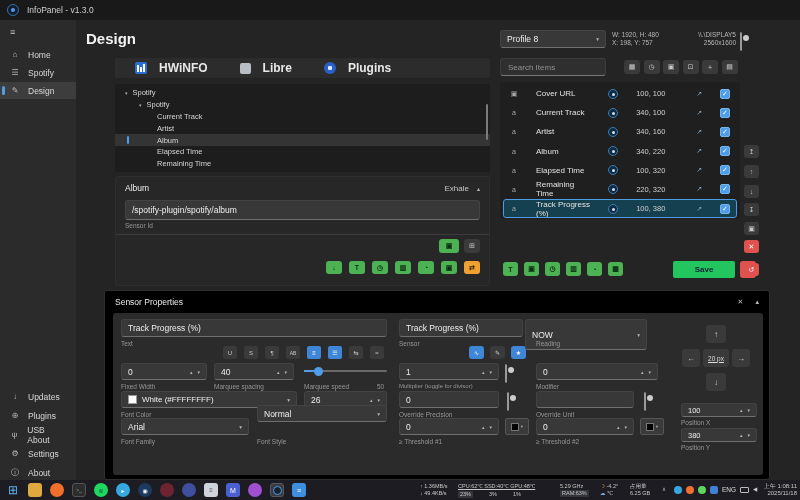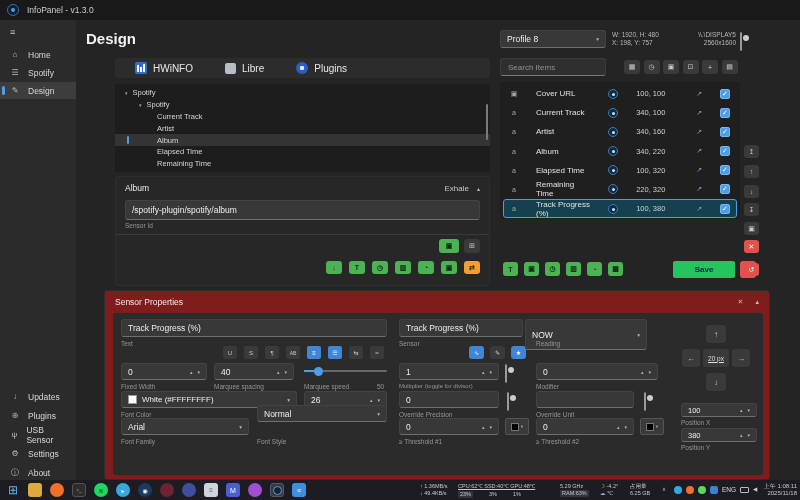--- a/index.html
+++ b/index.html
@@ -15,21 +15,21 @@
   
   .sidebar{left:0;top:20px;width:76px;height:460px;background:#2b2b2b}
   .navrow{position:absolute;left:0;width:76px;height:17px;display:flex;align-items:center;gap:8px;padding:0 10px;font-size:8.5px;color:#d8d8d8}
   .navrow .nico{font-size:8px;color:#bbb;width:10px;text-align:center}
   .navrow.active{background:#3d3d3d}
   .navrow.active::before{content:"";position:absolute;left:2px;top:4px;width:2.5px;height:9px;border-radius:2px;background:#4e9de6}
   
   .main{left:76px;top:20px;width:724px;height:460px;background:#242424}
   .heading{font-size:15px;font-weight:bold;color:#f2f2f2}
   .tabstrip{background:#2c2c2c;border-radius:2px;display:flex;align-items:center;gap:4px;padding:0 6px}
-  .tab{display:flex;align-items:center;gap:6px;padding:0 14px;height:100%;font-size:10px;font-weight:normal;color:#e8e8e8}
+  .tab{display:flex;align-items:center;gap:12px;padding:0 14px;height:100%;font-size:12px;font-weight:bold;color:#e8e8e8}
   .tabico-hw{width:12px;height:12px;border-radius:2px;background:#2b6fd4;display:flex;align-items:flex-end;justify-content:center;gap:1px;padding:2px}
   .tabico-hw i{display:block;width:2px;background:#fff}
   .tabico-libre{width:11px;height:11px;border-radius:2px;background:#b9bdc4}
   .tabico-plug{width:12px;height:12px;border-radius:50%;background:#2860c8;position:relative}
   .tabico-plug::after{content:"";position:absolute;left:4px;top:4px;width:4px;height:4px;background:#dce8ff;border-radius:1px}
   .tree{background:#1d1d1d;border-radius:2px;overflow:hidden;padding-top:3px}
   .trow{height:11.8px;display:flex;align-items:center;font-size:7.5px;color:#d5d5d5;position:relative}
   .trow .tchev{font-size:5px;color:#aaa;margin-right:5px}
   .trow.sel{background:#343434}
   .trow.sel .selbar{position:absolute;left:12px;top:1.5px;width:2px;height:8.5px;background:#4e9de6;border-radius:1px}
@@ -58,21 +58,21 @@
   .moveicon{width:10px;height:10px;border-radius:50%;background:#102c44;border:1px solid #3d7db5;position:relative}
   .moveicon::after{content:"";position:absolute;left:3px;top:3px;width:3px;height:3px;border-radius:50%;background:#cfe3f5}
   .coords{width:42px;font-size:7.5px;color:#cfcfcf}
   .linkico{font-size:7px;color:#87a5bf}
   .cb{width:10px;height:10px;border-radius:2px;background:#4e9de6;border:1px solid #77b5ef;color:#fff;font-size:7px;display:flex;align-items:center;justify-content:center}
   .irow.sel{background:#14404f;outline:1px solid #4e9de6}
   .savebtn{background:#22c55e;border-radius:2px;color:#0d2238;font-size:8px;font-weight:bold;display:flex;align-items:center;justify-content:center}
   .tgl{width:22px;height:12px;border:1px solid #9a9a9a;border-radius:6px;background:#2b2b2b;position:relative}
   .tgl::after{content:"";position:absolute;left:2px;top:2px;width:6px;height:6px;border-radius:50%;background:#cccccc}
   
-  .props{background:#7f1d1d;border-radius:3px;border:1px solid #2e2e2e}
+  .props{background:#000000;border-radius:3px;border:1px solid #2e2e2e}
   .phead{display:flex;align-items:center;padding:6px 10px;font-size:8.5px;color:#ececec}
   .phead .hico{margin-left:12px;font-size:7px;color:#bbb}
   .pbody{position:absolute;background:#2b2b2b;border-radius:3px}
   .fbtn{position:absolute;width:14px;height:13px;background:#3a3a3a;border-radius:2px;color:#c9c9c9;font-size:6px;display:flex;align-items:center;justify-content:center}
   .fbtn.on{background:#3f87d6;color:#fff}
   .swatch{position:absolute;background:#3a3a3a;border:1px solid #555;border-radius:2px;display:flex;align-items:center;justify-content:center;gap:2px}
   .swatch .sq{width:8px;height:8px;background:#000;border:1px solid #777}
   .swatch .ar{font-size:4.5px;color:#aaa}
   .slider{position:absolute}
   .slider .track{position:absolute;left:0;right:0;top:4px;height:2px;background:#686868;border-radius:1px}
@@ -118,21 +118,21 @@
     <div class="navrow" style="top:368px">
       <span class="nico">↓</span>
       <span>Updates</span>
     </div>
     <div class="navrow" style="top:387px">
       <span class="nico">⊕</span>
       <span>Plugins</span>
     </div>
     <div class="navrow" style="top:406px">
       <span class="nico">ψ</span>
-      <span>USB Sensor</span>
+      <span>USB About</span>
     </div>
     <div class="navrow" style="top:425px">
       <span class="nico">⚙</span>
       <span>Settings</span>
     </div>
     <div class="navrow" style="top:444px">
       <span class="nico">ⓘ</span>
       <span>About</span>
     </div>
   </div>

